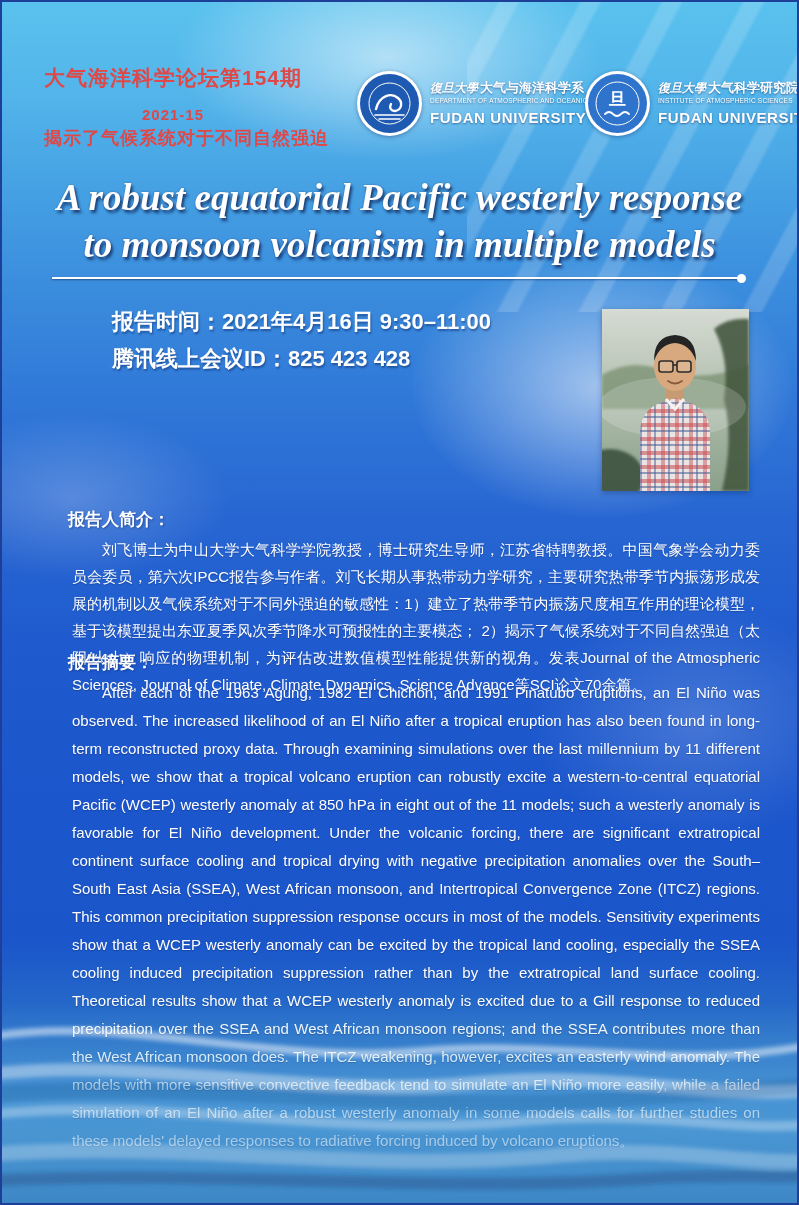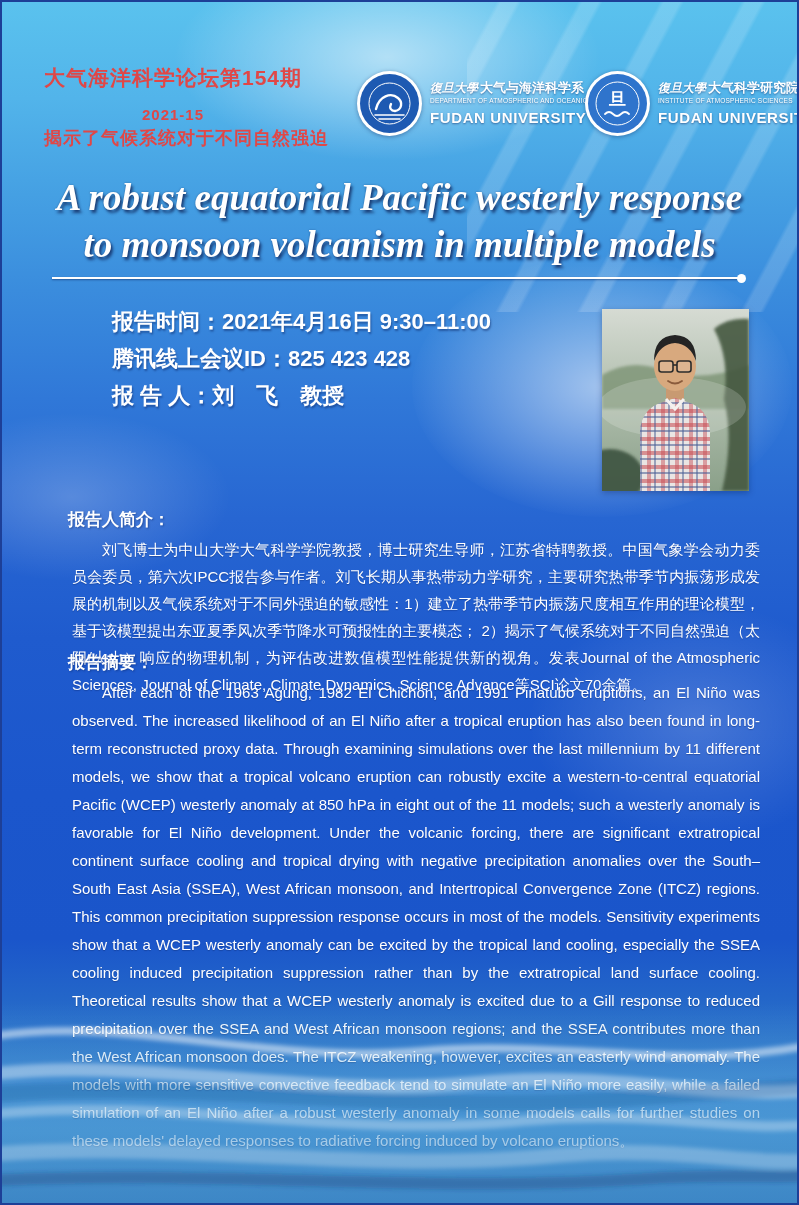--- a/index.html
+++ b/index.html
@@ -124,23 +124,20 @@
     <div>to monsoon volcanism in multiple models</div>
   </div>
   <div class="title-underline"></div>
 
   <div class="details">
     <div class="detail-row">
       <span>报告时间：</span><span>2021年4月16日 9:30–11:00</span>
     </div>
     <div class="detail-row">
       <span>腾讯线上会议ID：</span><span>825 423 428</span>
-    </div>
-    <div class="detail-row">
-      <span>报 告 人：</span><span>刘　飞　教授</span>
     </div>
   </div>
 
   <div class="photo-frame">
     <svg width="147" height="182" viewBox="0 0 147 182">
       <defs>
         <linearGradient id="mist" x1="0" y1="0" x2="0" y2="1">
           <stop offset="0" stop-color="#d6dbd3"></stop>
           <stop offset="0.45" stop-color="#b3c0b0"></stop>
           <stop offset="1" stop-color="#8aa089"></stop>

